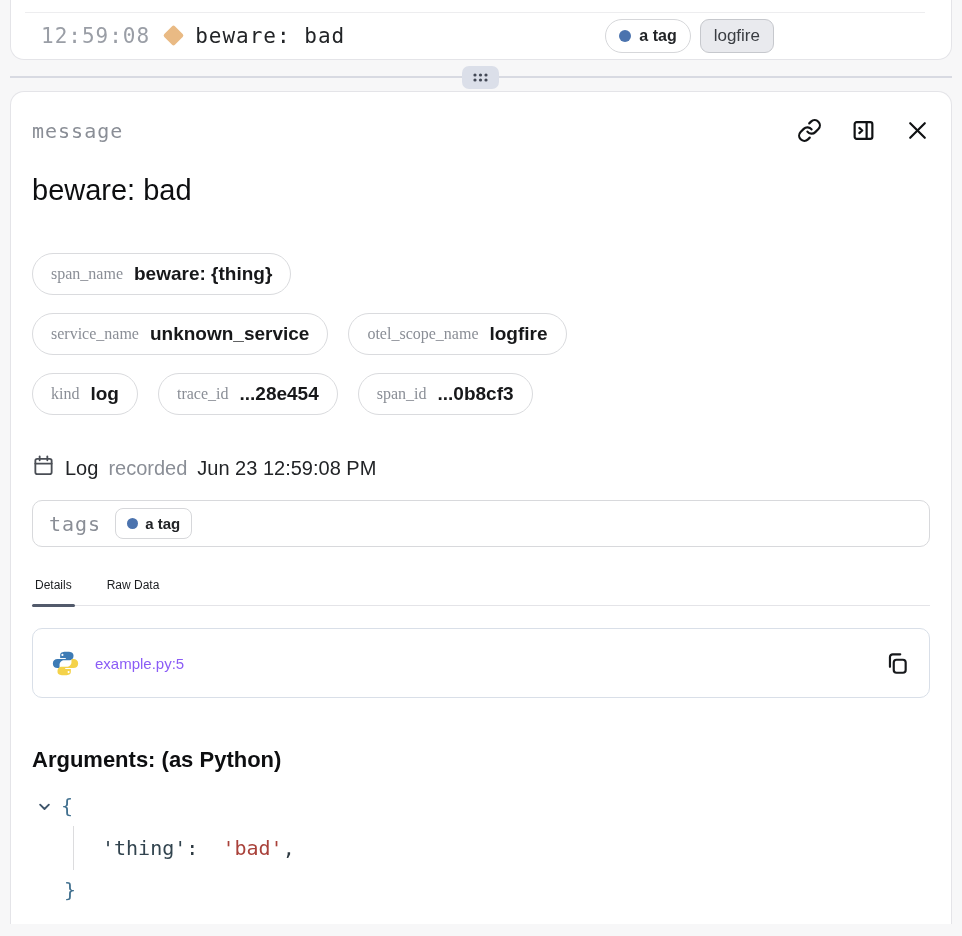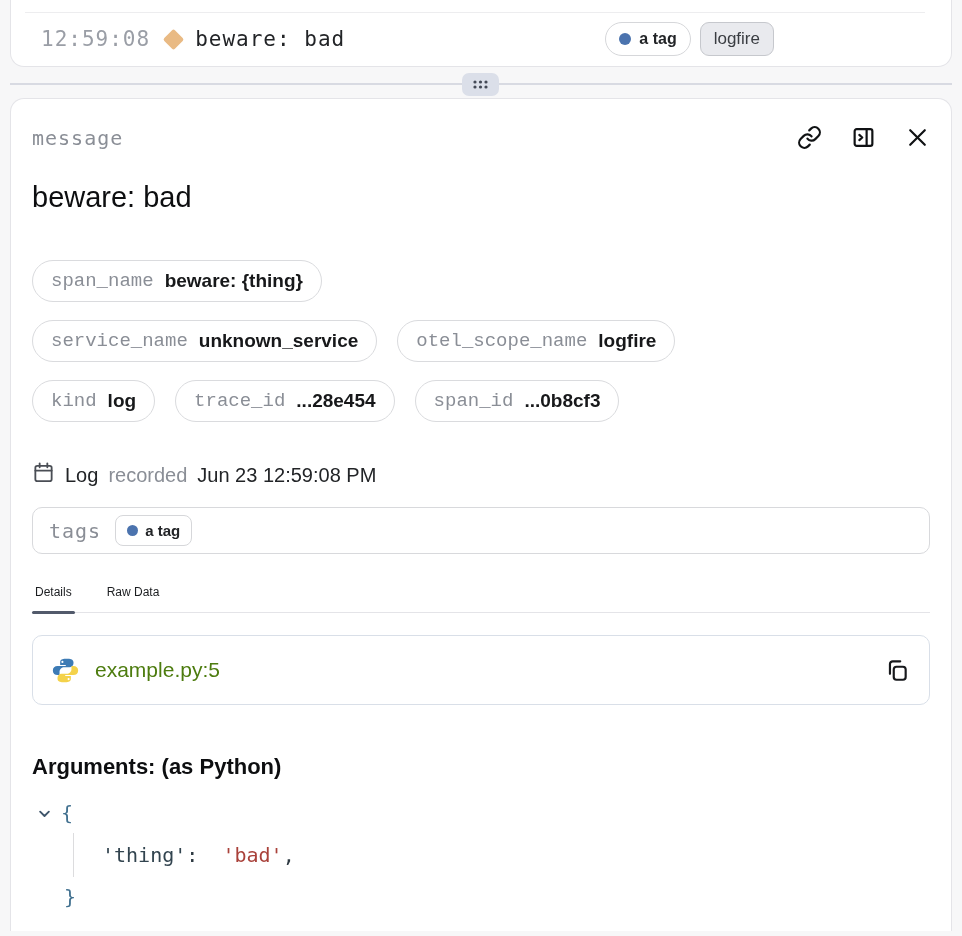--- a/index.html
+++ b/index.html
@@ -1,21 +1,21 @@
 <!DOCTYPE html>
 <html><head>
 <meta charset="utf-8">
 <style>
   * { box-sizing: border-box; margin: 0; padding: 0; }
   html, body { width: 962px; height: 936px; overflow: hidden; }
   body { background: #f7f7f8; font-family: "Liberation Sans", sans-serif; color: #1b1d21; }
   .mono { font-family: "DejaVu Sans Mono", monospace; }
 
   
-  .top-card { margin: 0 10px; height: 67px; background: #fff;
+  .top-card { margin: 0 10px; height: 60px; background: #fff;
     border-left: 1px solid #e4e4e8; border-right: 1px solid #e4e4e8; border-bottom: 1px solid #e4e4e8;
     border-radius: 0 0 14px 14px; position: relative; }
   .row-sep { position: absolute; top: 12px; left: 14px; right: 26px; height: 1px; background: #ededef; }
   .log-row { position: absolute; top: 12px; left: 0; right: 0; bottom: 0; display: flex; align-items: center; padding: 0 30px 0 30px; }
   .ts { font-size: 21px; color: #9a9ea6; letter-spacing: 1px; }
   .diamond { width: 15px; height: 15px; background: #e9ba84; transform: rotate(45deg); margin: 0 14px 0 16px; border-radius: 2px; flex: none; }
   .msg { font-size: 21px; color: #222427; letter-spacing: 1px; }
   .row-tags { margin-left: auto; margin-right: 147px; display: flex; align-items: center; gap: 9px; }
   .tag-pill { display: inline-flex; align-items: center; gap: 8px; background: #fff; border: 1px solid #d6d7da;
     border-radius: 17px; height: 34px; padding: 0 13px; font-size: 16px; font-weight: bold; color: #222427; }
@@ -35,21 +35,21 @@
   .panel-header { display: flex; align-items: flex-end; }
   .panel-label { font-size: 20px; color: #8a8e96; letter-spacing: 1px; }
   .header-icons { margin-left: auto; display: flex; align-items: center; gap: 29px; }
   .icon-btn { background: none; border: none; padding: 0; line-height: 0; cursor: pointer; color: #101214; }
   .panel-title { font-size: 29px; font-weight: 400; color: #0d0e10; margin-top: 31px; }
 
   .pills { margin-top: 46px; display: flex; flex-direction: column; gap: 18px; }
   .pill-row { display: flex; gap: 20px; }
   .pill { display: inline-flex; align-items: center; gap: 11px; border: 1px solid #dadbde; border-radius: 22px;
     height: 42px; padding: 0 18px; background: #fff; }
-  .pill-key { font-family: Liberation Mono, monospace; font-size: 19px; color: #8a8e96; }
+  .pill-key { font-family: Liberation Serif, serif; font-size: 16px; color: #8a8e96; }
   .pill-val { font-size: 19px; font-weight: bold; color: #17181a; }
   .pill.warn { background: #fdf8e5; border-color: #eddfa4; gap: 9px; }
   .pill.warn .pill-key { color: #202c4e; }
   .pill.warn .pill-val { color: #6e531c; font-weight: bold; }
   .shield { color: #6d5b24; margin-right: 2px; }
 
   .recorded { margin-top: 39px; display: flex; align-items: center; gap: 10px; font-size: 20px; color: #222427; }
   .recorded .verb { color: #8a8e96; }
   .cal { color: #4a4e55; }
 
@@ -58,21 +58,21 @@
   .tags-label { font-size: 20px; color: #8a8e96; letter-spacing: 1px; }
   .tags-box .tag-pill { height: 31px; border-radius: 8px; padding: 0 11px; font-size: 15px; gap: 7px; }
   .tags-box .dot { width: 11px; height: 11px; }
 
   .tabs { margin-top: 31px; display: flex; gap: 29px; border-bottom: 1px solid #e4e4e8; }
   .tab { font-size: 12px; color: #1b1d20; padding: 0 3px 13px 3px; position: relative; cursor: pointer; }
   .tab.active::after { content: ""; position: absolute; left: 0; right: 0; bottom: -2px; height: 3px; background: #525a6b; border-radius: 2px; }
 
   .source-card { margin-top: 22px; border: 1px solid #d9dfe8; border-radius: 10px; height: 70px;
     display: flex; align-items: center; padding: 0 19px; gap: 16px; }
-  .source-file { font-size: 21px; color: #4d7c0f; }
+  .source-file { font-size: 15px; color: #8b5cf6; }
   .copy-btn { margin-left: auto; background: none; border: none; padding: 0; line-height: 0; color: #17191c; cursor: pointer; }
 
   .args-heading { margin-top: 49px; font-size: 22px; font-weight: bold; color: #0d0e10; }
   .code { margin-top: 13px; font-family: "DejaVu Sans Mono", monospace; font-size: 20px; color: #2e3a42; }
   .code-line { display: flex; align-items: center; height: 40px; }
   .brace { color: #41708f; }
   .expander { width: 22px; margin-left: 5px; color: #3f566b; display: inline-flex; align-items: center; }
   .l1 .brace { margin-left: 2px; }
   .l2 { border-left: 1px solid #dcdcde; margin-left: 41px; padding-left: 28px; height: 44px; }
   .l3 { padding-left: 32px; }

